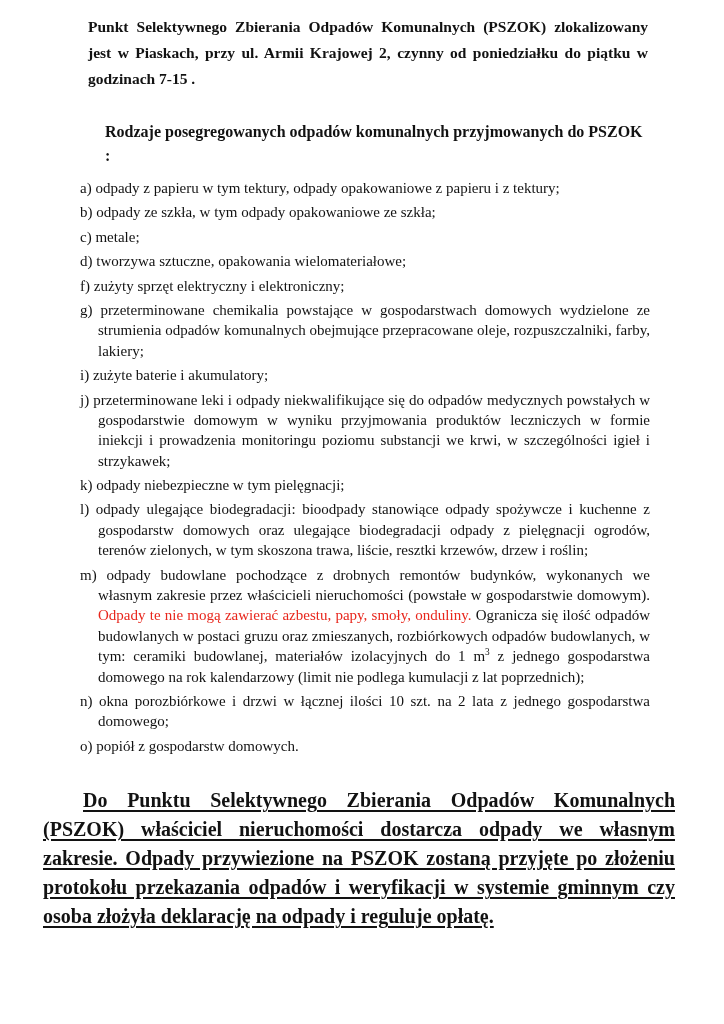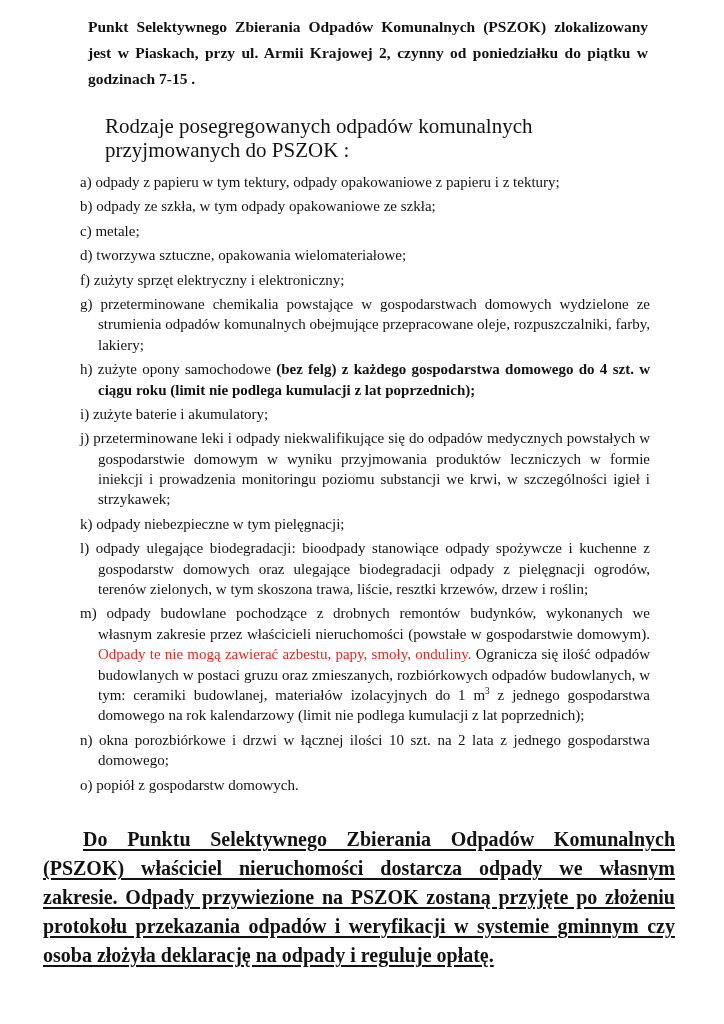--- a/index.html
+++ b/index.html
@@ -18,24 +18,24 @@
     overflow:hidden;
   }
   .intro{
     margin:0 76px 0 88px;
     font-weight:bold;
     font-size:15.5px;
     line-height:26px;
     text-align:justify;
   }
   .heading{
-    margin:22px 74px 10px 88px;
+    margin:28px 74px 10px 88px;
     padding-left:17px;
-    font-weight:normal;
-    font-size:21px;
+    font-weight:bold;
+    font-size:16px;
     line-height:24px;
   }
   .list{
     margin:0 74px 0 80px;
   }
   .li{
     margin:0 0 4px 0;
     padding-left:18px;
     text-indent:-18px;
     font-size:15px;
@@ -74,21 +74,20 @@
 
     <p class="li"><span>c) </span><span>metale;</span></p>
 
     <p class="li"><span>d) </span><span>tworzywa sztuczne, opakowania wielomateriałowe;</span></p>
 
 
     <p class="li"><span>f) </span><span>zużyty sprzęt elektryczny i elektroniczny;</span></p>
 
     <p class="li"><span>g) </span><span>przeterminowane chemikalia powstające w gospodarstwach domowych wydzielone ze strumienia odpadów komunalnych obejmujące przepracowane oleje, rozpuszczalniki, farby, lakiery;</span></p>
 
-    <p class="li"><span>h) </span><span>zużyte opony samochodowe </span><b>(bez felg) z każdego gospodarstwa domowego do 4 szt. w ciągu roku (limit nie podlega kumulacji z lat poprzednich);</b></p>
 
     <p class="li"><span>i) </span><span>zużyte baterie i akumulatory;</span></p>
 
     <p class="li"><span>j) </span><span>przeterminowane leki i odpady niekwalifikujące się do odpadów medycznych powstałych w gospodarstwie domowym w wyniku przyjmowania produktów leczniczych w formie iniekcji i prowadzenia monitoringu poziomu substancji we krwi, w szczególności igieł i strzykawek;</span></p>
 
     <p class="li"><span>k) </span><span>odpady niebezpieczne w tym pielęgnacji;</span></p>
 
     <p class="li"><span>l) </span><span>odpady ulegające biodegradacji: bioodpady stanowiące odpady spożywcze i kuchenne z gospodarstw domowych oraz ulegające biodegradacji odpady z pielęgnacji ogrodów, terenów zielonych, w tym skoszona trawa, liście, resztki krzewów, drzew i roślin;</span></p>
 
     <p class="li"><span>m) </span><span>odpady budowlane pochodzące z drobnych remontów budynków, wykonanych we własnym zakresie przez właścicieli nieruchomości (powstałe w gospodarstwie domowym). </span><span class="red">Odpady te nie mogą zawierać azbestu, papy, smoły, onduliny. </span><span>Ogranicza się ilość odpadów budowlanych w postaci gruzu oraz zmieszanych, rozbiórkowych odpadów budowlanych, w tym: ceramiki budowlanej, materiałów izolacyjnych do 1 m</span><sup>3</sup><span> z jednego gospodarstwa domowego na rok kalendarzowy (limit nie podlega kumulacji z lat poprzednich);</span></p>

